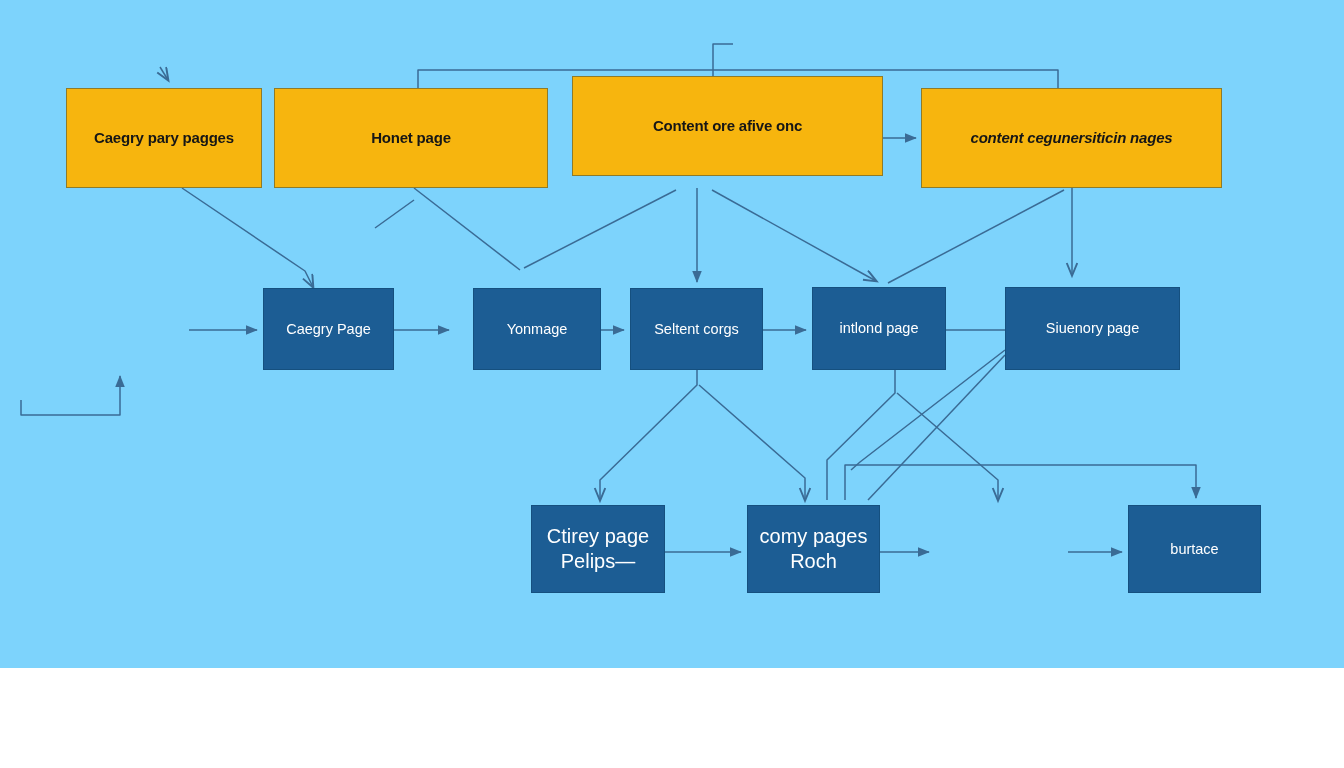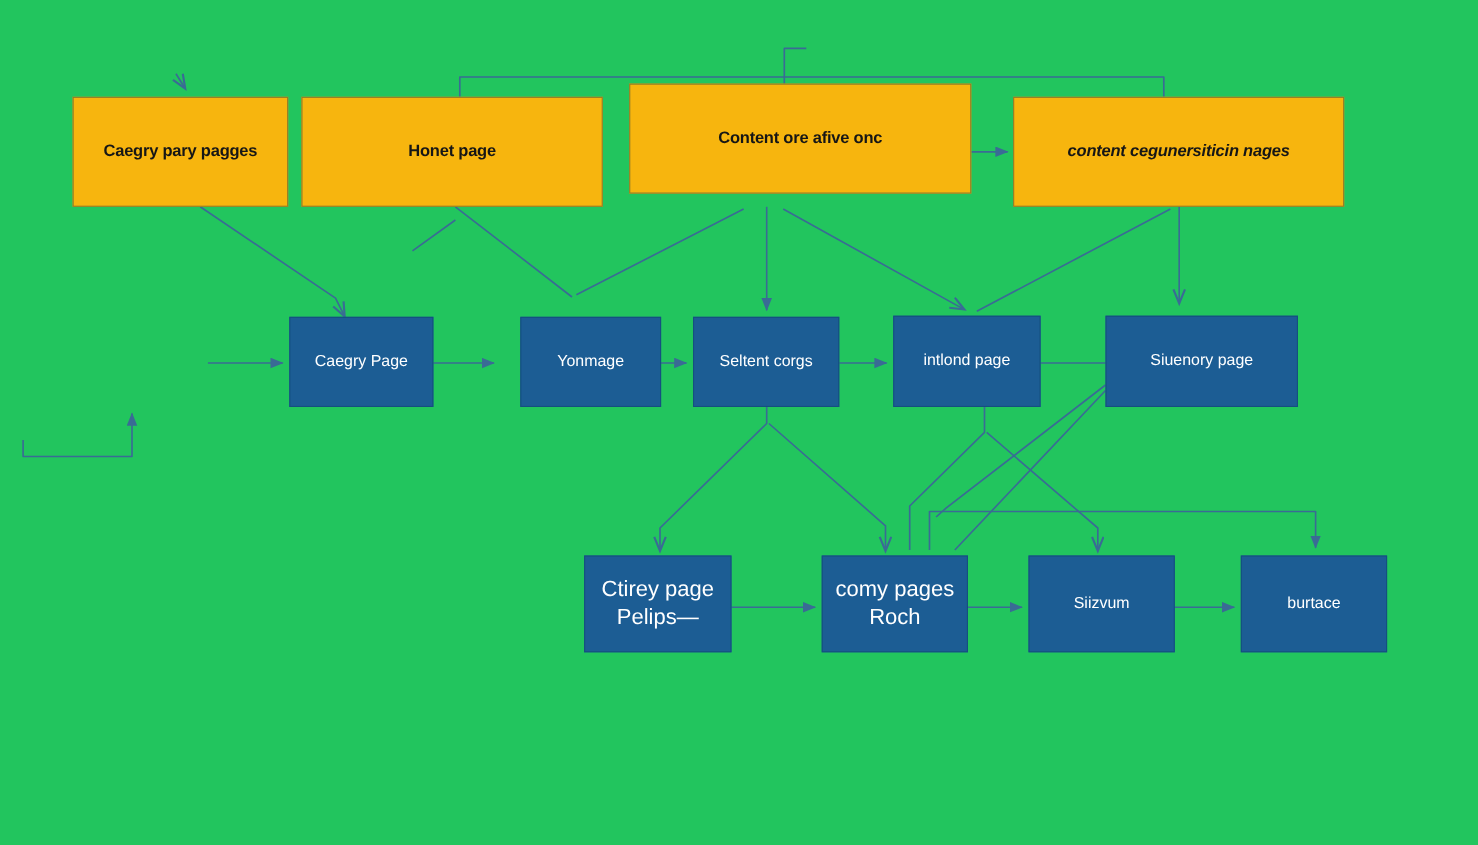--- a/index.html
+++ b/index.html
@@ -7,22 +7,22 @@
     margin: 0;
     padding: 0;
     background: #ffffff;
   }
   body {
     font-family: "Liberation Sans", sans-serif;
   }
   #canvas {
     position: relative;
     width: 1344px;
-    height: 768px;
-    background: #22c55e;
+    height: 668px;
+    background: #7dd3fc;
     overflow: hidden;
   }
   #wires {
     position: absolute;
     left: 0;
     top: 0;
     width: 1344px;
     height: 768px;
     pointer-events: none;
   }
@@ -224,21 +224,18 @@
   <div class="node blue two-line" style="left:531px; top:505px; width:134px; height:88px;">
     <span class="label">Ctirey page
 Pelips—</span>
   </div>
 
   <div class="node blue two-line" style="left:747px; top:505px; width:133px; height:88px;">
     <span class="label">comy pages
 Roch</span>
   </div>
 
-  <div class="node blue" style="left:935px; top:505px; width:133px; height:88px;">
-    <span class="label">Siizvum</span>
-  </div>
 
   <div class="node blue" style="left:1128px; top:505px; width:133px; height:88px;">
     <span class="label">burtace</span>
   </div>
 
 </div>
 
 </body></html>

